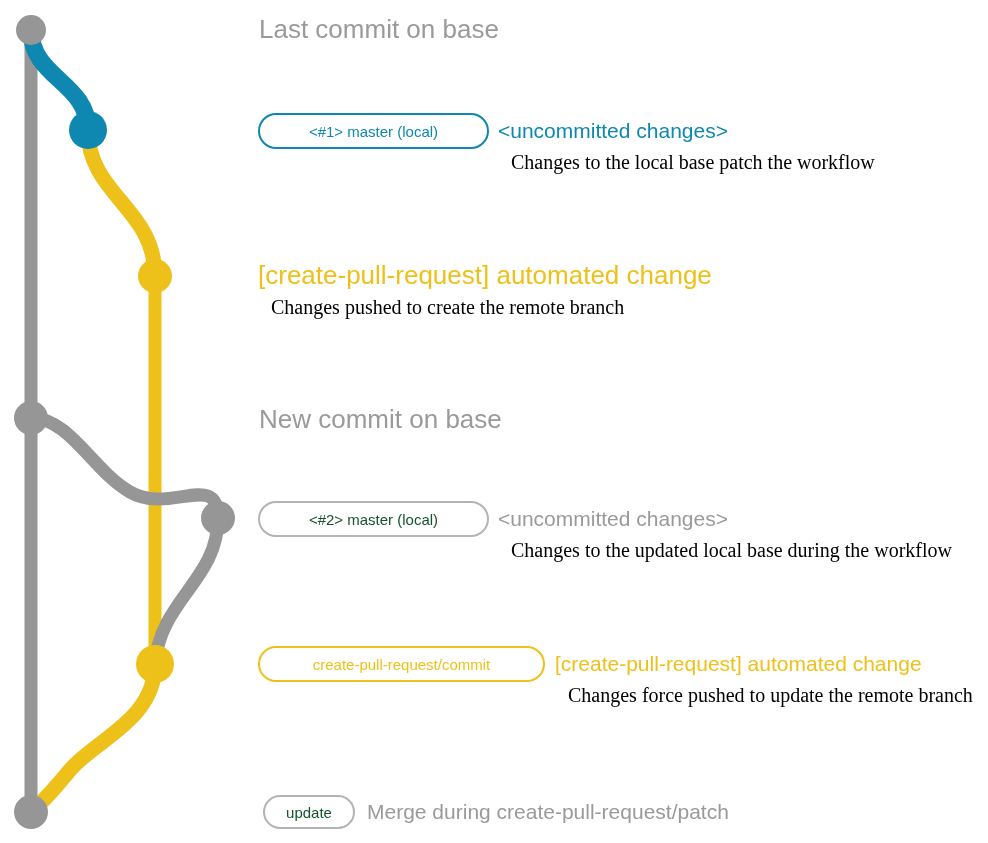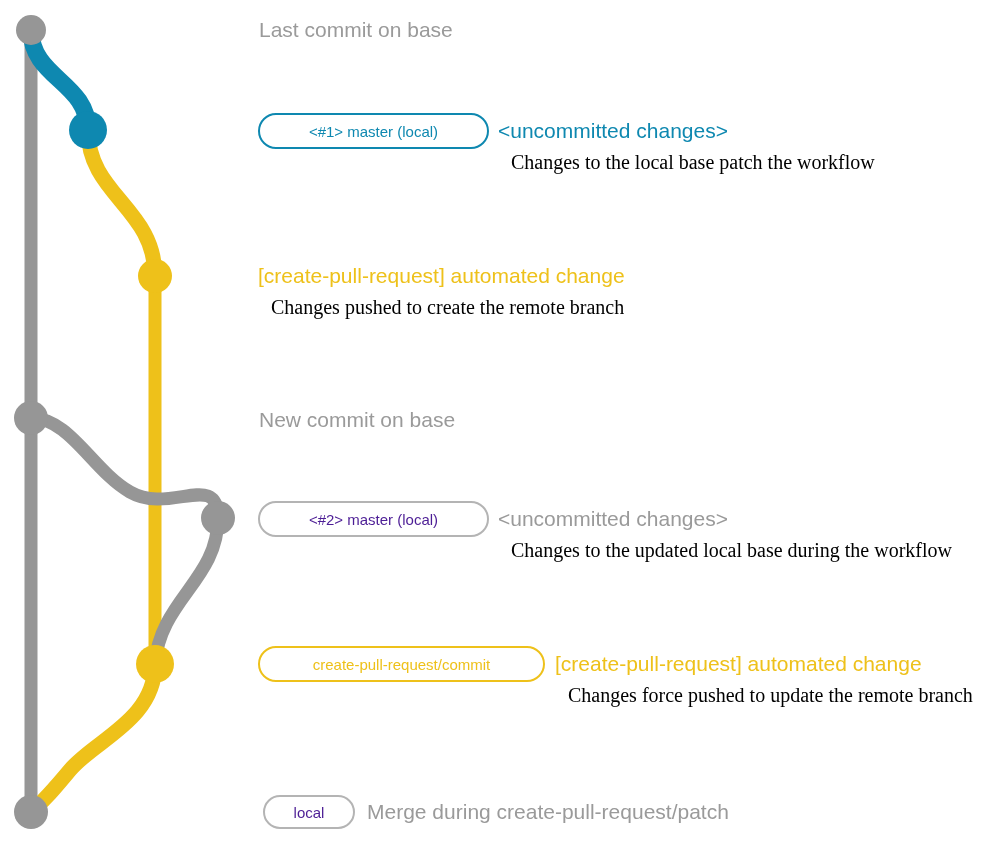--- a/index.html
+++ b/index.html
@@ -30,21 +30,21 @@
     left: 0;
     top: 0;
     width: 988px;
     height: 843px;
   }
 
   
   .headline {
     position: absolute;
     font-family: "Liberation Sans", sans-serif;
-    font-size: 21px;
+    font-size: 26px;
     line-height: 25px;
     white-space: nowrap;
   }
   .headline.gray  { color: #9a9a9a; }
   .headline.yellow{ color: #eec11a; }
 
   
   .pill {
     position: absolute;
     display: inline-flex;
@@ -53,21 +53,21 @@
     box-sizing: border-box;
     border-radius: 18px;
     border: 2px solid currentColor;
     font-family: Liberation Sans, sans-serif;
     font-size: 15px;
     line-height: 1;
     white-space: nowrap;
     background: #ffffff;
   }
   .pill.teal   { color: #0e88b0; border-color: #0e88b0; }
-  .pill.gray   { color: #4c1d95; border-color: #b4b4b4; }
+  .pill.gray   { color: #14532d; border-color: #b4b4b4; }
   .pill.yellow { color: #eec11a; border-color: #eec11a; }
 
   
   .subject {
     position: absolute;
     font-family: "Liberation Sans", sans-serif;
     font-size: 21px;
     line-height: 25px;
     white-space: nowrap;
   }
@@ -127,16 +127,16 @@
   <div class="headline gray" style="left:259px; top:407px;">New commit on base</div>
 
   <div class="pill gray" style="left:258px; top:501px; width:231px; height:36px;">&lt;#2&gt; master (local)</div>
   <div class="subject gray" style="left:498px; top:506px;">&lt;uncommitted changes&gt;</div>
   <div class="caption" style="left:511px; top:539px;">Changes to the updated local base during the workflow</div>
 
   <div class="pill yellow" style="left:258px; top:646px; width:287px; height:36px;">create-pull-request/commit</div>
   <div class="subject yellow" style="left:555px; top:651px;">[create-pull-request] automated change</div>
   <div class="caption" style="left:568px; top:684px;">Changes force pushed to update the remote branch</div>
 
-  <div class="pill gray" style="left:263px; top:795px; width:92px; height:34px;">local</div>
+  <div class="pill gray" style="left:263px; top:795px; width:92px; height:34px;">update</div>
   <div class="subject gray" style="left:367px; top:799px;">Merge during create-pull-request/patch</div>
 
 </div>
 
 </body></html>

